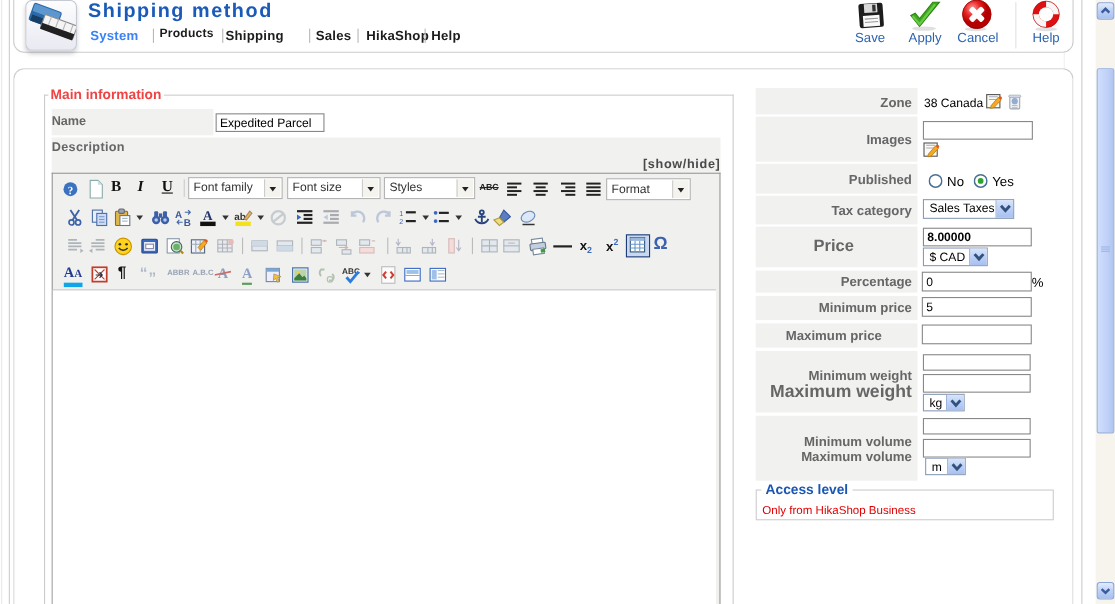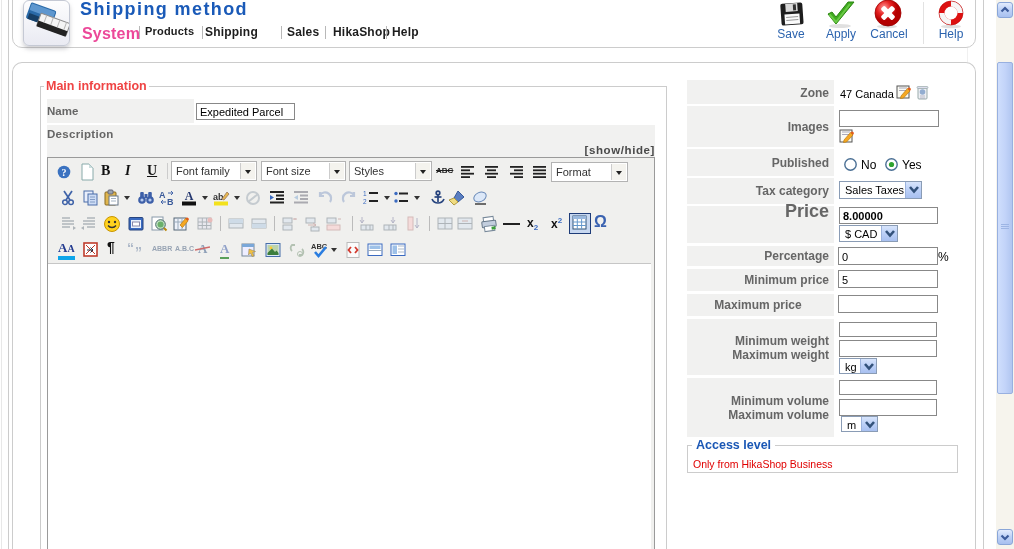--- a/index.html
+++ b/index.html
@@ -33,21 +33,21 @@
 <rect x="2" y="16" width="25" height="6" fill="#173f66"></rect>
 <rect x="13" y="12" width="31" height="13" rx="1" fill="#f4f4f4" stroke="#8a8a8a" stroke-width="1"></rect>
 <rect x="13" y="20" width="31" height="6" fill="#222"></rect>
 <line x1="19" y1="12" x2="19" y2="20" stroke="#b5b5b5"></line>
 <line x1="26" y1="12" x2="26" y2="20" stroke="#b5b5b5"></line>
 <line x1="33" y1="12" x2="33" y2="20" stroke="#b5b5b5"></line>
 <line x1="40" y1="12" x2="40" y2="20" stroke="#b5b5b5"></line>
 </g>
     </svg></div>
 <div class="a" style="left:80px;top:-1px;font-size:18px;font-weight:bold;color:#1a5ab8;letter-spacing:1.4px">Shipping method</div>
-<div class="a" style="left:82px;top:25px;font-size:16px;font-weight:bold;color:#ec4899;letter-spacing:0.2px">System</div>
+<div class="a" style="left:82px;top:25px;font-size:12px;font-weight:bold;color:#3b82f6;letter-spacing:0.2px">System</div>
 <div class="a" style="left:145px;top:25px;font-size:11px;font-weight:bold;color:#1d1d1d;letter-spacing:0.2px">Products</div>
 <div class="a" style="left:205px;top:25px;font-size:12px;font-weight:bold;color:#1d1d1d;letter-spacing:0.2px">Shipping</div>
 <div class="a" style="left:287px;top:25px;font-size:12px;font-weight:bold;color:#1d1d1d;letter-spacing:0.2px">Sales</div>
 <div class="a" style="left:333px;top:25px;font-size:12px;font-weight:bold;color:#1d1d1d;letter-spacing:0.2px">HikaShop</div>
 <div class="a" style="left:392px;top:25px;font-size:12px;font-weight:bold;color:#1d1d1d;letter-spacing:0.2px">Help</div>
 <div class="a" style="left:139px;top:26px;width:1px;height:13px;background:#b8b8b8"></div>
 <div class="a" style="left:201.5px;top:26px;width:1px;height:13px;background:#b8b8b8"></div>
 <div class="a" style="left:281px;top:26px;width:1px;height:13px;background:#b8b8b8"></div>
 <div class="a" style="left:325px;top:26px;width:1px;height:13px;background:#b8b8b8"></div>
 <div class="a" style="left:386px;top:26px;width:1px;height:13px;background:#b8b8b8"></div>
@@ -428,21 +428,21 @@
     <rect x="3.5" y="4.5" width="11" height="3.5" fill="#9ec1e8"></rect>
     <path d="M2 9.5 h14" stroke="#9ab"></path>
   </svg>
 <svg class="ic" style="left:389px;top:241px" viewBox="0 0 18 18">
     <rect x="2" y="3" width="14" height="11.5" fill="#fff" stroke="#3a6ac0"></rect>
     <rect x="3.5" y="4.5" width="4.5" height="8.5" fill="#9ec1e8"></rect>
     <path d="M9 5 h6 M9 8 h6 M9 11 h6" stroke="#9ab" stroke-width="0.8"></path>
   </svg>
 <div class="a gray" style="left:687px;top:80px;width:147px;height:24px"></div>
 <div class="a lbl" style="left:687px;top:86px;width:142px;text-align:right;font-size:12px">Zone</div>
-<div class="a" style="left:840px;top:88px;font-size:11px;color:#000">47 Canada</div>
+<div class="a" style="left:840px;top:88px;font-size:11px;color:#000">38 Canada</div>
 <svg class="a" style="left:896px;top:84px" width="16" height="16" viewBox="0 0 16 16">
 <rect x="1" y="2" width="12" height="12" fill="#fbfbf4" stroke="#555"></rect>
 <path d="M3 4 h8 M3 6.5 h8" stroke="#aab" stroke-width="1"></path>
 <path d="M5 12 L11.5 4.5 L14 7 L7.5 14 L4.5 14.5 Z" fill="#f6a821" stroke="#b97a10" stroke-width="0.7"></path>
 <path d="M11.5 4.5 L14 7 L14.8 5.6 A1.7 1.7 0 0 0 12.8 3.6 Z" fill="#e25a1b"></path>
 </svg>
 <svg class="a" style="left:916px;top:84px" width="13" height="16" viewBox="0 0 13 16">
 <rect x="2" y="4" width="9" height="11" rx="1" fill="#eef0f4" stroke="#9aa"></rect>
 <rect x="1" y="2.5" width="11" height="2" rx="1" fill="#dde" stroke="#9aa" stroke-width="0.7"></rect>
 <circle cx="6.5" cy="8" r="2.8" fill="#93add0"></circle>
@@ -472,21 +472,21 @@
 <div class="a lbl" style="left:687px;top:184px;width:142px;text-align:right;font-size:12px">Tax category</div>
 <div class="sel" style="left:839px;top:181px;width:83px;height:18px">
     <span class="tx">Sales Taxes</span>
     <span class="ab">
       <svg width="12" height="10" viewBox="0 0 12 10">
         <path d="M2 2 L6 6.5 L10 2" fill="none" stroke="#33527b" stroke-width="2.6"></path>
       </svg>
     </span>
   </div>
 <div class="a gray" style="left:687px;top:206px;width:147px;height:37px"></div>
-<div class="a lbl" style="left:687px;top:201px;width:142px;text-align:right;font-size:18px">Price</div>
+<div class="a lbl" style="left:687px;top:215px;width:142px;text-align:center;font-size:15px">Price</div>
 <input class="inp" style="left: 839px; top: 207px; width: 99px; height: 17px; font-weight: bold;" value="8.00000">
 <div class="sel" style="left:839px;top:225px;width:59px;height:17px">
     <span class="tx">$ CAD</span>
     <span class="ab">
       <svg width="12" height="10" viewBox="0 0 12 10">
         <path d="M2 2 L6 6.5 L10 2" fill="none" stroke="#33527b" stroke-width="2.6"></path>
       </svg>
     </span>
   </div>
 <div class="a gray" style="left:687px;top:246px;width:147px;height:20px"></div>
@@ -494,21 +494,21 @@
 <input class="inp" style="left: 838px; top: 247px; width: 100px; height: 18px;" value="0">
 <div class="a" style="left:938px;top:250px;font-size:12px;color:#000">%</div>
 <div class="a gray" style="left:687px;top:269px;width:147px;height:22px"></div>
 <div class="a lbl" style="left:687px;top:273px;width:142px;text-align:right;font-size:12px">Minimum price</div>
 <input class="inp" style="left: 838px; top: 270px; width: 100px; height: 18px;" value="5">
 <div class="a gray" style="left:687px;top:294px;width:147px;height:22px"></div>
 <div class="a lbl" style="left:687px;top:298px;width:142px;text-align:center;font-size:12px">Maximum price</div>
 <input class="inp" style="left: 838px; top: 295px; width: 100px; height: 18px;" value="">
 <div class="a gray" style="left:687px;top:319px;width:147px;height:56px"></div>
 <div class="a lbl" style="left:687px;top:334px;width:142px;text-align:right;font-size:12px">Minimum weight</div>
-<div class="a lbl" style="left:687px;top:348px;width:142px;text-align:right;font-size:12px">Maximum weight</div>
+<div class="a lbl" style="left:687px;top:348px;width:142px;text-align:right;font-size:16px">Maximum weight</div>
 <input class="inp" style="left: 839px; top: 322px; width: 98px; height: 15px;" value="">
 <input class="inp" style="left: 839px; top: 340px; width: 98px; height: 17px;" value="">
 <div class="sel" style="left:839px;top:358px;width:38px;height:16px">
     <span class="tx">kg</span>
     <span class="ab">
       <svg width="12" height="10" viewBox="0 0 12 10">
         <path d="M2 2 L6 6.5 L10 2" fill="none" stroke="#33527b" stroke-width="2.6"></path>
       </svg>
     </span>
   </div>

